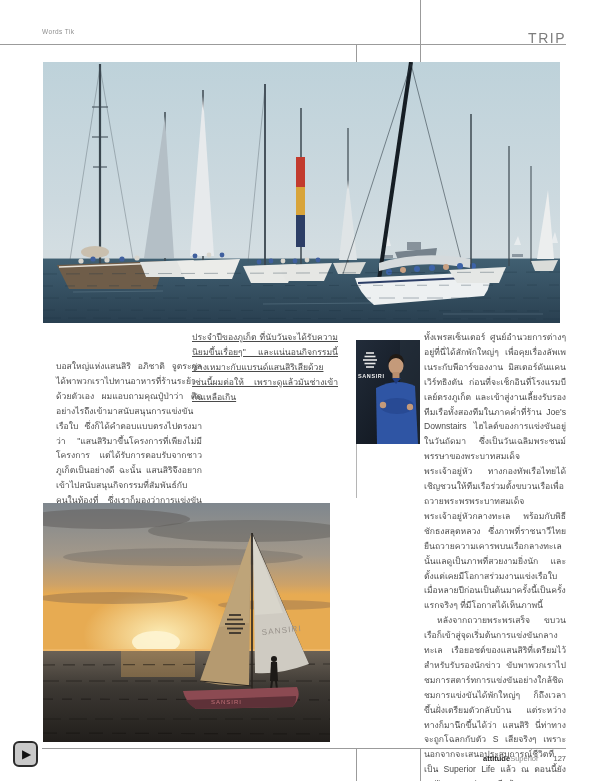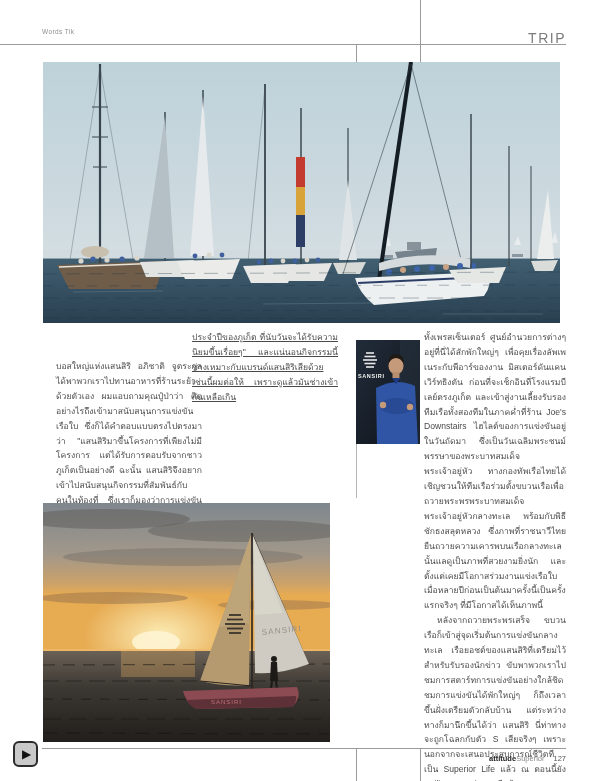--- a/index.html
+++ b/index.html
@@ -35,21 +35,21 @@
   .rule-h-bottom{left:42px;top:748px;width:524px;height:1px;background:#9b9b9b;}
   .play-button{
     left:13px;top:741px;width:25px;height:26px;background:#c9c9c9;
     border:2.5px solid #2b2b2b;border-radius:6px;box-sizing:border-box;
     display:flex;align-items:center;justify-content:center;cursor:pointer;
     color:#111;font-size:12px;line-height:1;padding-left:2px;
   }
   .folio{right:34px;top:754px;font-size:7.5px;color:#777;}
   .folio .mag-bold{font-weight:bold;color:#1a1a1a;text-align:right;}
   .folio .mag-light{color:#8a8a8a;}
-  .folio .pg{color:#555;margin-left:9px;}
+  .folio .pg{color:#555;margin-left:15px;}
 </style>
 </head>
 <body>
 
 <div class="abs words-credit">Words Tik</div>
 <div class="abs section-label">TRIP</div>
 <div class="abs rule-h-top"></div>
 <div class="abs vline v-top-long"></div>
 <div class="abs vline v-top-short"></div>
 

